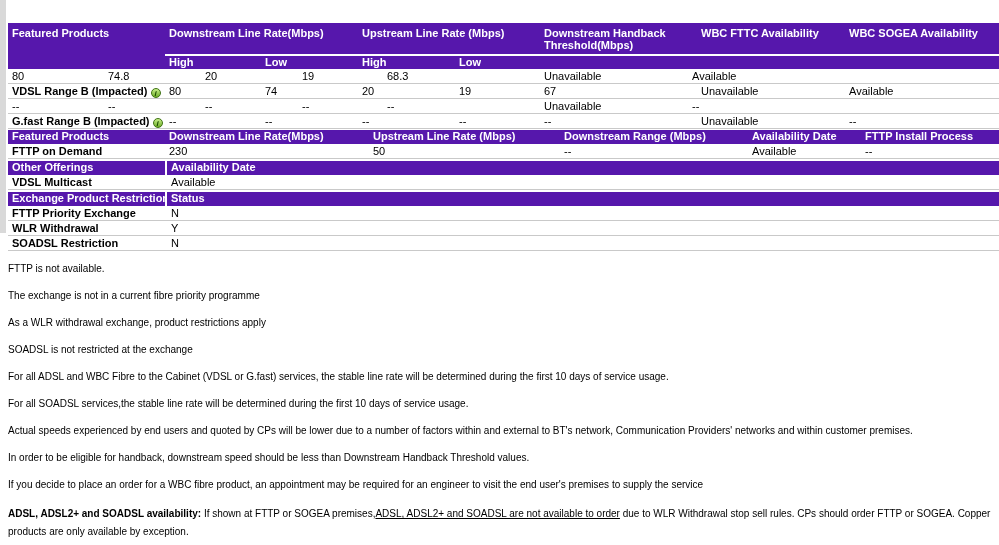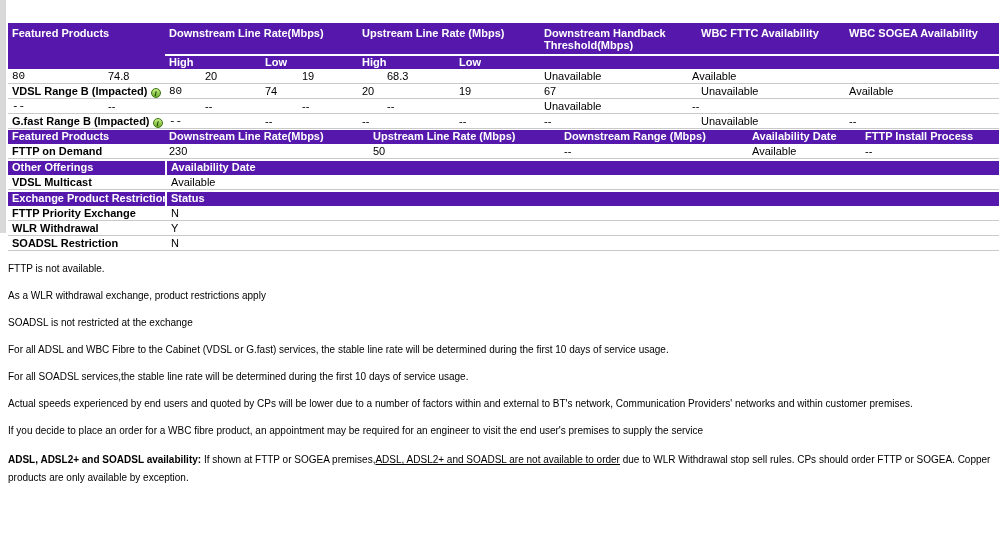--- a/index.html
+++ b/index.html
@@ -34,21 +34,21 @@
   .t1-right { width: 834px; }
   .t1-right-top { display: flex; height: 33px; border-bottom: 2px solid #fff; }
   .t1-right-top .cell { padding-top: 4px; }
   .t1-right-sub { display: flex; height: 13px; line-height: 12px; }
   .w-ds { width: 193px; } .w-us { width: 182px; }
   .w-hb { width: 157px; } .w-fttc { width: 148px; } .w-sogea { width: 154px; }
   .w-dsh { width: 96px; } .w-dsl { width: 97px; }
   .w-ush { width: 97px; } .w-usl { width: 85px; }
   .w-subfill { width: 459px; }
   .t1 .c-prod { width: 157px; }
-  .t1 .c1 { width: 96px; font-family: Liberation Mono, monospace; } .t1 .c2 { width: 97px; }
+  .t1 .c1 { width: 96px; } .t1 .c2 { width: 97px; }
   .t1 .c3 { width: 97px; } .t1 .c4 { width: 85px; }
   .t1 .c5 { width: 157px; } .t1 .c6 { width: 148px; } .t1 .c7 { width: 154px; }
   
   .t2 { margin-top: 1px; }
   .hdr-row { height: 14px; line-height: 13px; }
   .t2 .c-prod { width: 157px; }
   .t2 .c1 { width: 204px; } .t2 .c2 { width: 191px; }
   .t2 .c3 { width: 188px; } .t2 .c4 { width: 113px; } .t2 .c5 { width: 138px; }
   
   .t3, .t4 { margin-top: 2px; }
@@ -191,21 +191,23 @@
     <div class="flexrow datarow">
       <div class="cell c-label bold">SOADSL Restriction</div>
       <div class="cell">N</div>
     </div>
   </div>
 
 </div>
 
 <div class="notes">
   <p>FTTP is not available.</p>
+  <p>The exchange is not in a current fibre priority programme</p>
   <p>As a WLR withdrawal exchange, product restrictions apply</p>
   <p>SOADSL is not restricted at the exchange</p>
   <p>For all ADSL and WBC Fibre to the Cabinet (VDSL or G.fast) services, the stable line rate will be determined during the first 10 days of service usage.</p>
   <p>For all SOADSL services,the stable line rate will be determined during the first 10 days of service usage.</p>
   <p>Actual speeds experienced by end users and quoted by CPs will be lower due to a number of factors within and external to BT's network, Communication Providers' networks and within customer premises.</p>
+  <p>In order to be eligible for handback, downstream speed should be less than Downstream Handback Threshold values.</p>
   <p>If you decide to place an order for a WBC fibre product, an appointment may be required for an engineer to visit the end user's premises to supply the service</p>
   <p class="adsl"><span class="bold">ADSL, ADSL2+ and SOADSL availability:</span><span> If shown at FTTP or SOGEA premises,</span><span class="u">ADSL, ADSL2+ and SOADSL are not available to order</span><span> due to WLR Withdrawal stop sell rules. CPs should order FTTP or SOGEA. Copper products are only available by exception.</span></p>
 
 </div>
 
 </body></html>

